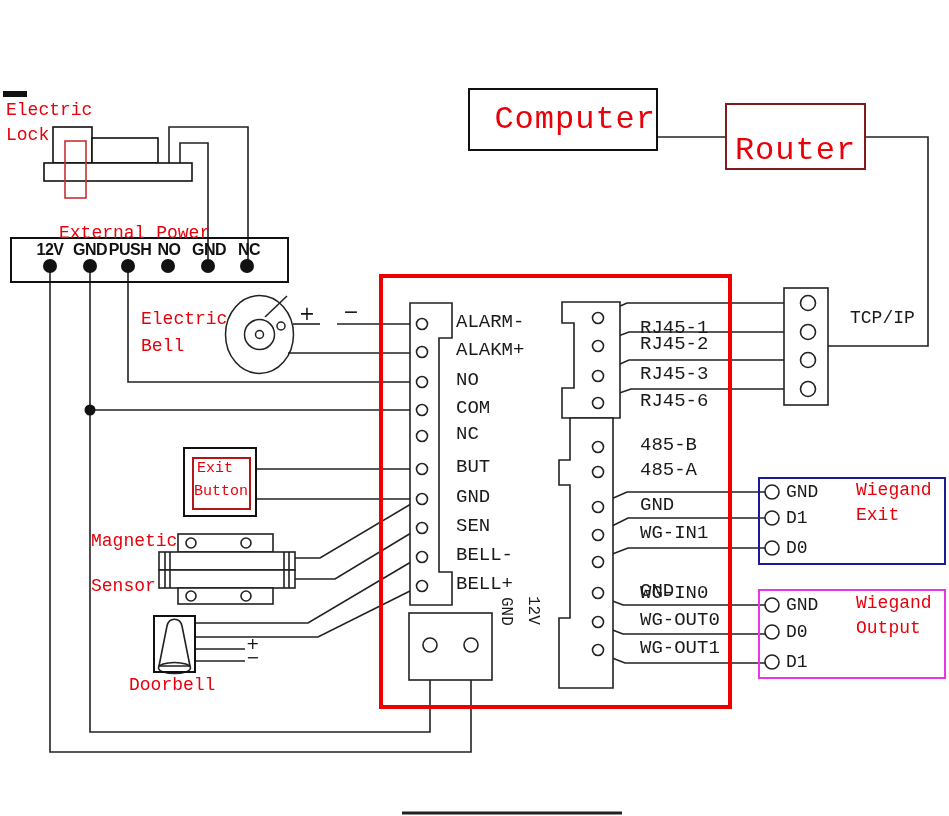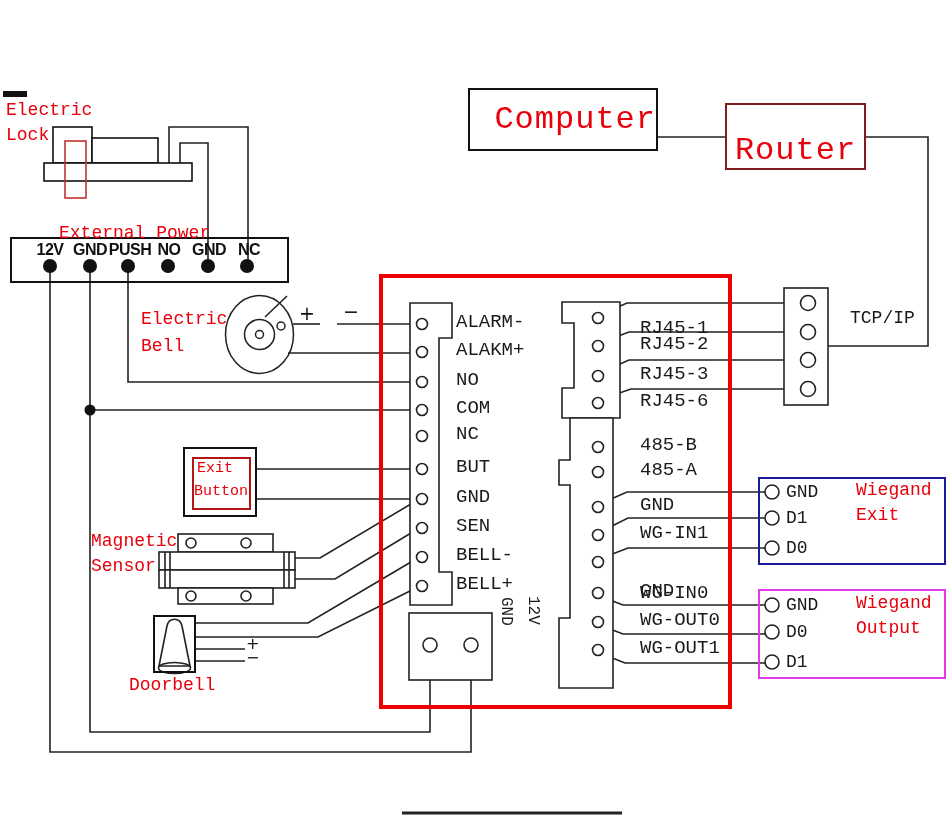--- a/index.html
+++ b/index.html
@@ -199,21 +199,21 @@
   <div class="box doorbell-box"></div>
 
   <div class="lbl red mono17" style="left:6px;top:101px;">Electric</div>
   <div class="lbl red mono17" style="left:6px;top:126px;">Lock</div>
   <div class="lbl red mono17" style="left:59px;top:224px;">External Power</div>
   <div class="lbl red mono17" style="left:141px;top:310px;">Electric</div>
   <div class="lbl red mono17" style="left:141px;top:337px;">Bell</div>
   <div class="lbl red mono15" style="left:197px;top:461px;">Exit</div>
   <div class="lbl red mono15" style="left:194px;top:484px;">Button</div>
   <div class="lbl red mono17" style="left:91px;top:532px;">Magnetic</div>
-  <div class="lbl red mono17" style="left:91px;top:557px;">Sensor</div>
+  <div class="lbl red mono17" style="left:91px;top:577px;">Sensor</div>
   <div class="lbl red mono17" style="left:129px;top:676px;">Doorbell</div>
   <div class="lbl red mono17" style="left:856px;top:481px;">Wiegand</div>
   <div class="lbl red mono17" style="left:856px;top:506px;">Exit</div>
   <div class="lbl red mono17" style="left:856px;top:594px;">Wiegand</div>
   <div class="lbl red mono17" style="left:856px;top:619px;">Output</div>
 
   <div class="tlabel" style="left:50px;">12V</div>
   <div class="tlabel" style="left:90px;">GND</div>
   <div class="tlabel" style="left:130px;">PUSH</div>
   <div class="tlabel" style="left:169px;">NO</div>

